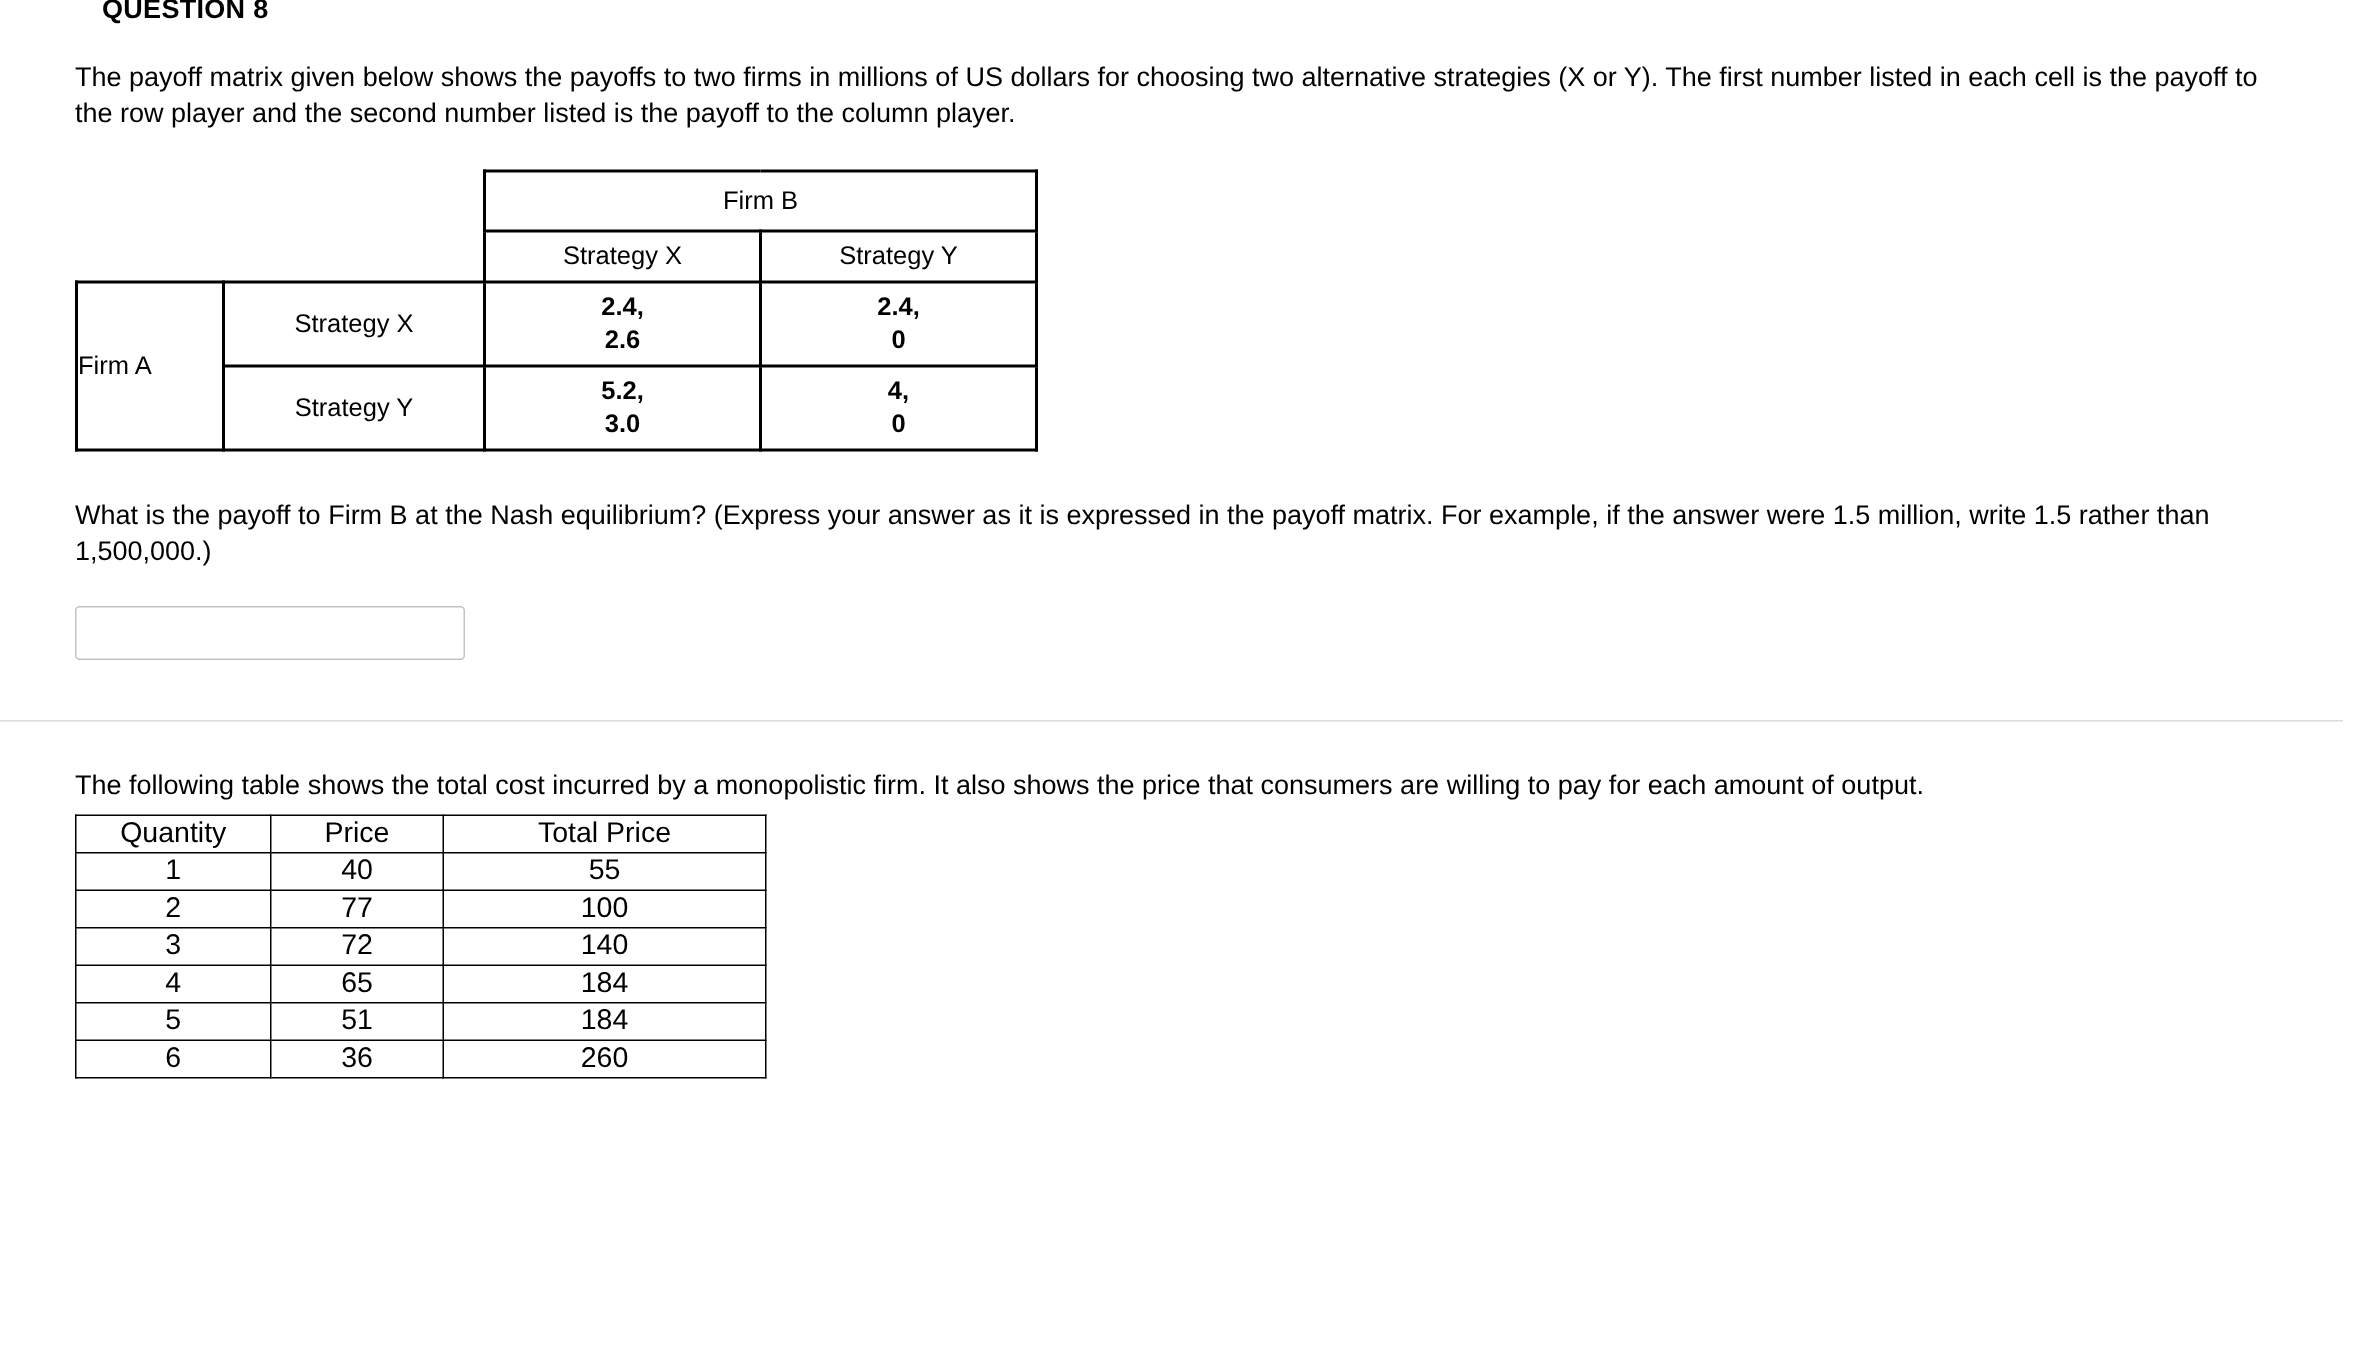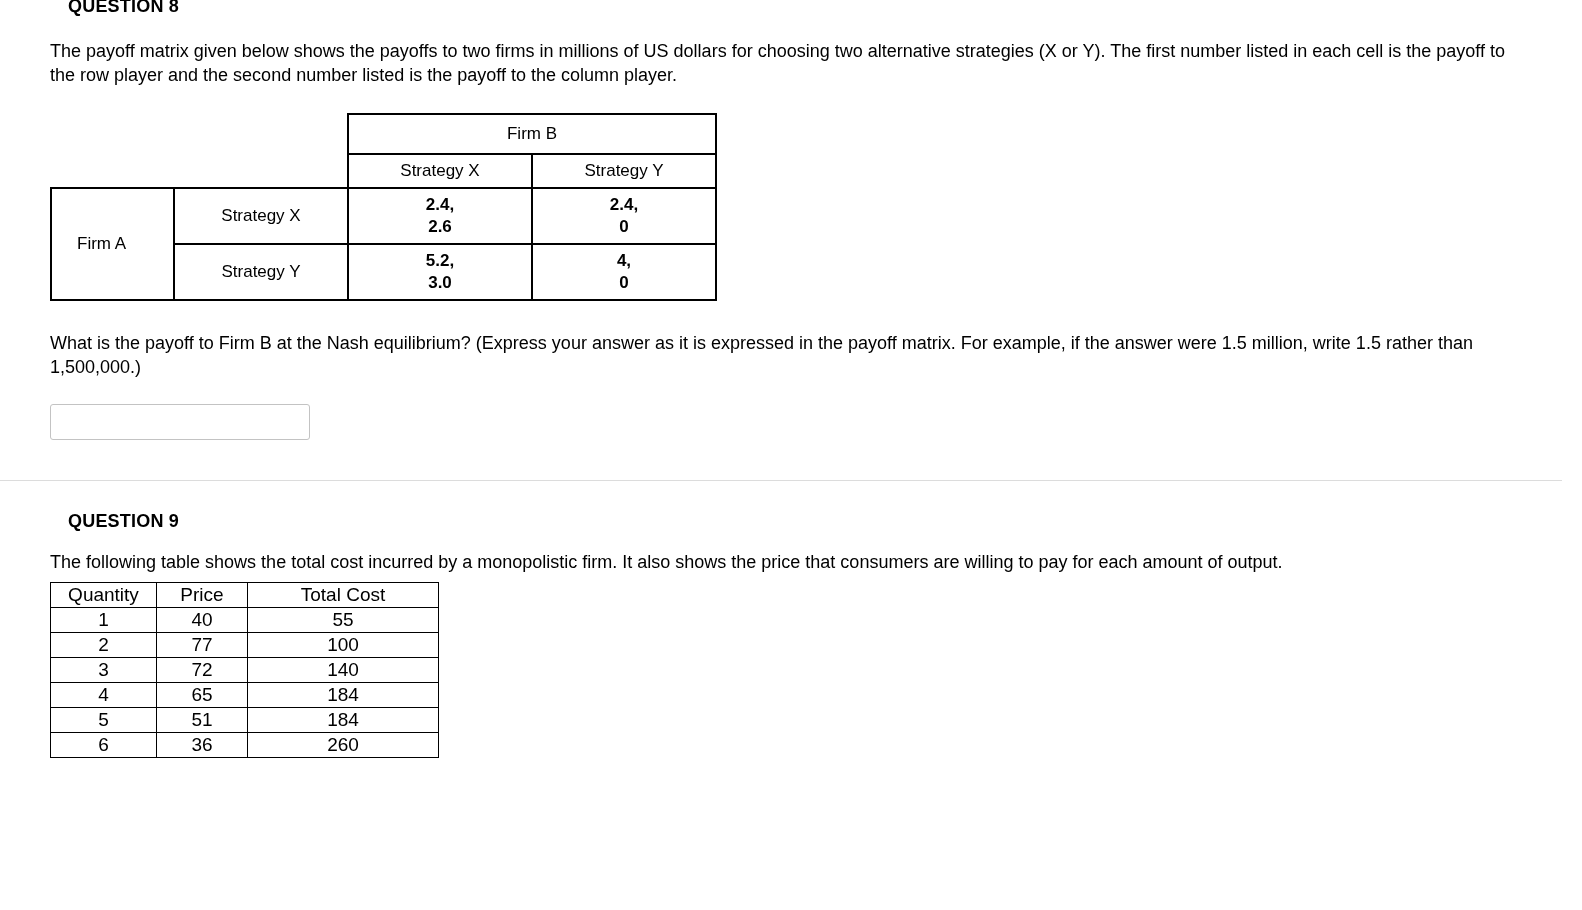--- a/index.html
+++ b/index.html
@@ -51,21 +51,21 @@
     height: 30px;
   }
   table.payoff td.strat-hdr {
     width: 180px;
     height: 30px;
     font-weight: 400;
   }
   table.payoff td.firma-label {
     width: 95px;
     font-weight: 400;
-    padding-left: 25px;
+    padding-left: 0;
     text-align: left;
   }
   table.payoff td.row-strat {
     width: 170px;
   }
   table.payoff td.cell {
     width: 180px;
     height: 52px;
     line-height: 1.3;
     font-weight: bold;
@@ -91,21 +91,21 @@
   
   table.cost {
     border-collapse: collapse;
     margin-top: 6px;
   }
   table.cost th, table.cost td {
     border: 1.5px solid #000;
     text-align: center;
     font-size: 19px;
     font-weight: 400;
-    padding: 1px 10px;
+    padding: 1px 22px;
   }
   table.cost th {
     font-weight: 400;
   }
   table.cost .col-qty   { width: 85px; }
   table.cost .col-price { width: 70px; }
   table.cost .col-tc    { width: 170px; }
 </style>
 </head>
 <body>
@@ -156,30 +156,29 @@
   </div>
 
   <p class="q-text">What is the payoff to Firm B at the Nash equilibrium? (Express your answer as it is expressed in the payoff matrix. For example, if the answer were 1.5 million, write 1.5 rather than 1,500,000.)</p>
 
   <div class="answer-input">
     <input type="text" value="" style="">
   </div>
 
   <hr class="divider">
 
-  <div class="q-heading">QUESTION 9</div>
 
   <p class="q-text" style="margin-bottom:8px;">The following table shows the total cost incurred by a monopolistic firm. It also shows the price that consumers are willing to pay for each amount of output.</p>
 
   <table class="cost">
     <tbody>
         <tr>
       <th class="col-qty">Quantity</th>
       <th class="col-price">Price</th>
-      <th class="col-tc">Total Cost</th>
+      <th class="col-tc">Total Price</th>
     </tr>
     <tr>
       <td>1</td>
       <td>40</td>
       <td>55</td>
     </tr>
     <tr>
       <td>2</td>
       <td>77</td>
       <td>100</td>

